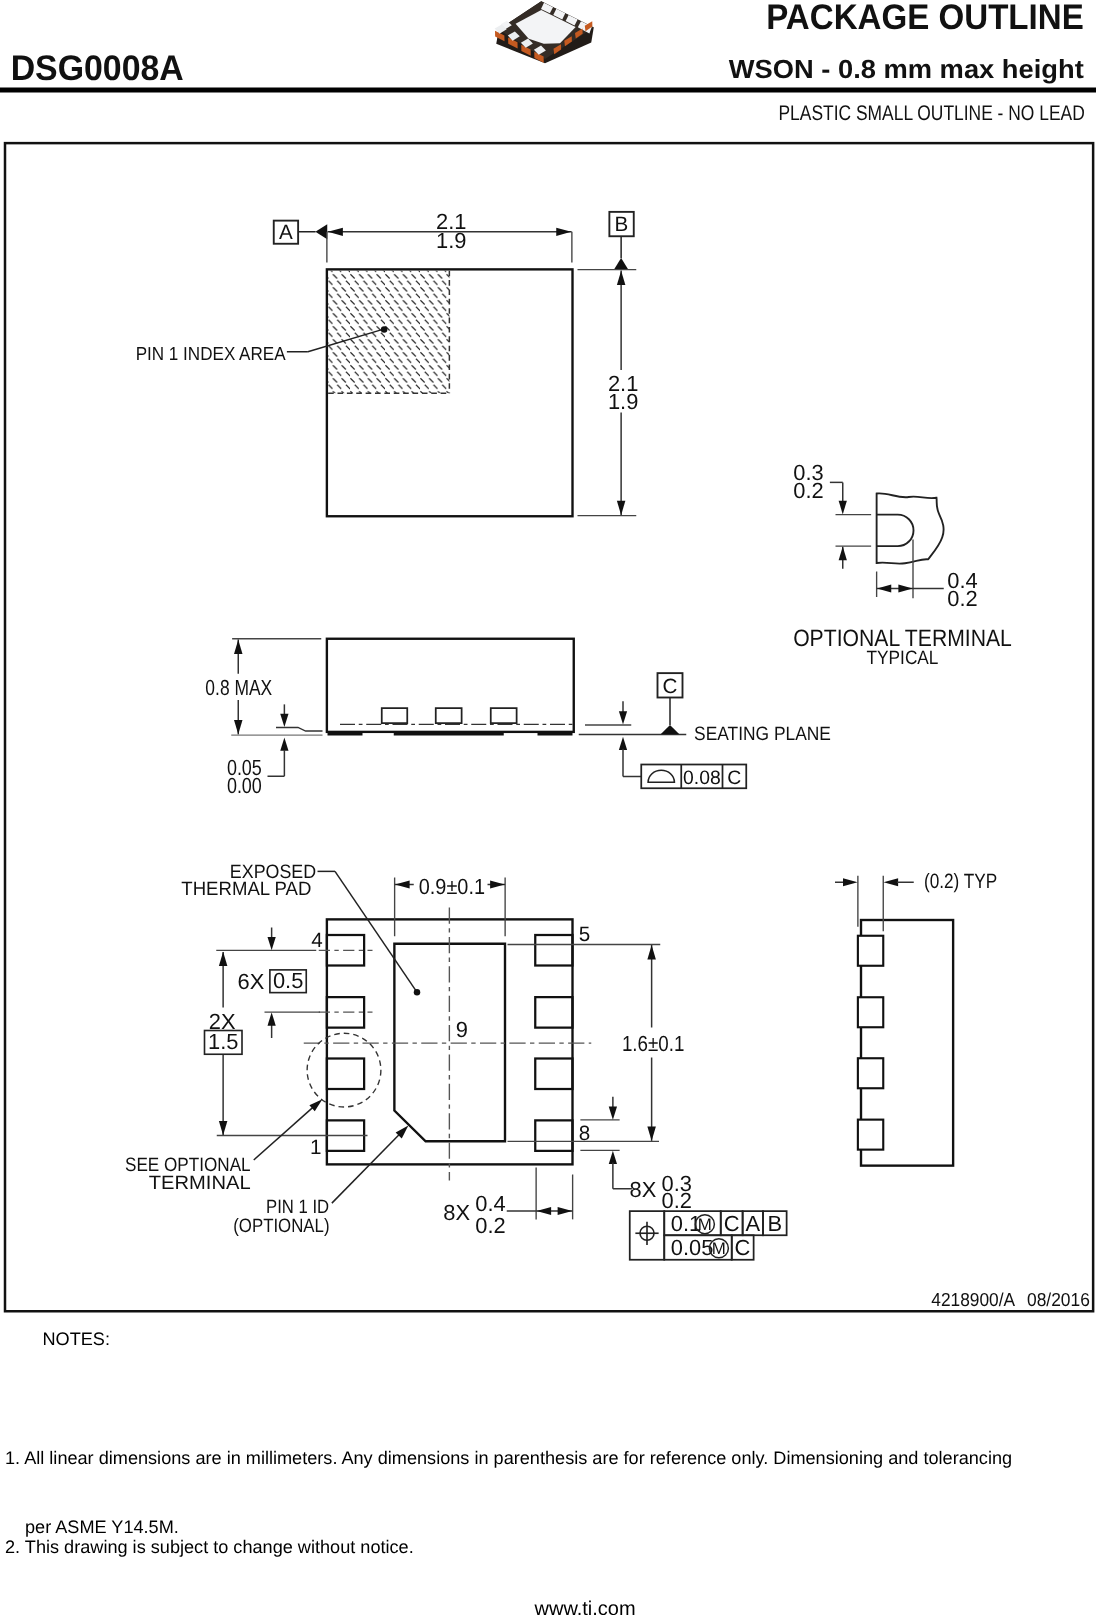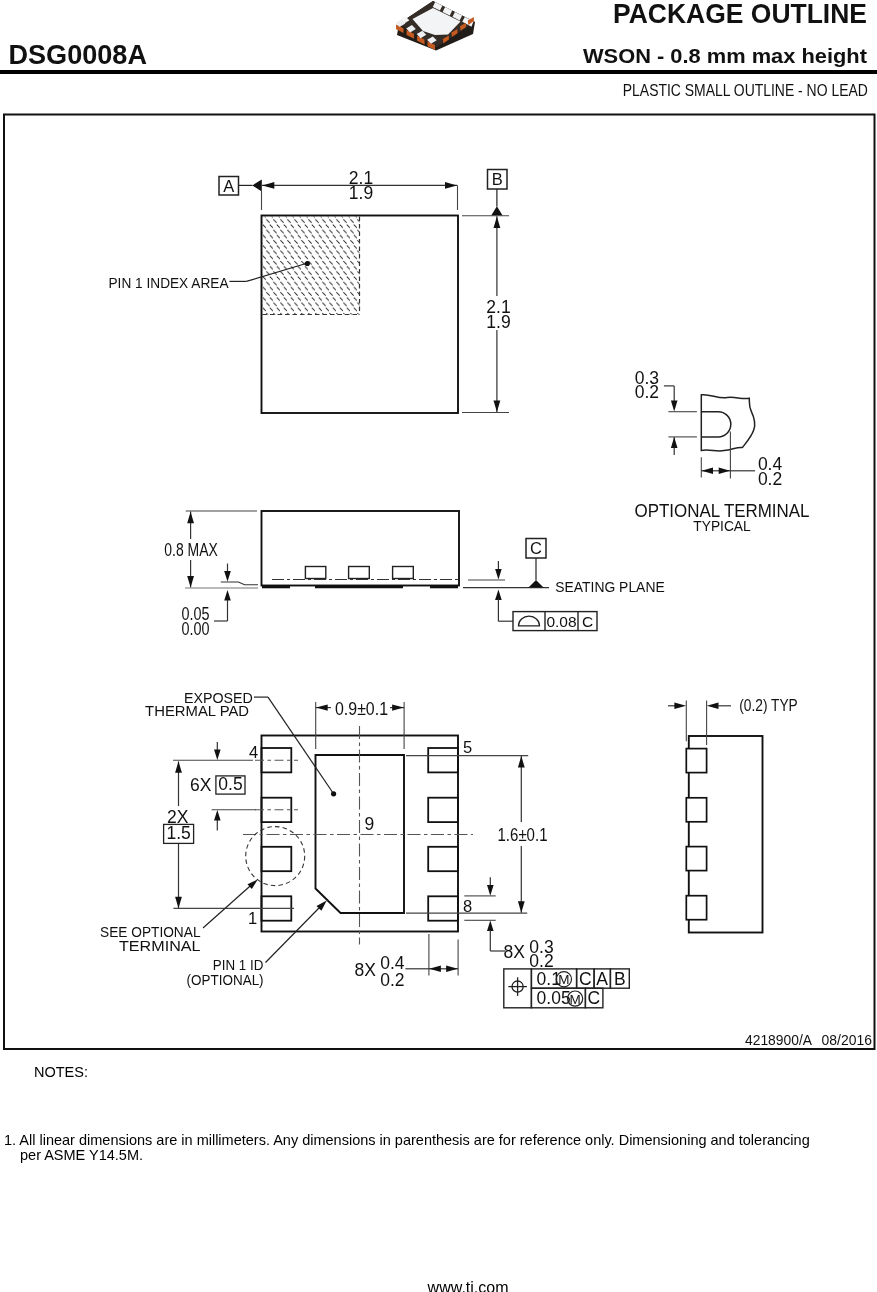--- a/index.html
+++ b/index.html
@@ -370,18 +370,19 @@
   <line x1="717.5" y1="705.8" x2="731" y2="705.8" stroke="#333" stroke-width="1.2"></line>
   <text x="739.2" y="710.5" font-size="16.5" textLength="58.6" lengthAdjust="spacingAndGlyphs">(0.2) TYP</text>
 </g>
 
 <text x="745" y="1045" font-size="15" textLength="67" lengthAdjust="spacingAndGlyphs">4218900/A</text>
 <text x="821.6" y="1045" font-size="15" textLength="50.3" lengthAdjust="spacingAndGlyphs">08/2016</text>
 </svg>
 
 <div class="abs" style="left:5px;top:1063.5px;font-size:14.5px;margin-left:29px;">NOTES:</div>
 
-<div class="abs" style="left:4px;top:1133px;font-size:14.5px;line-height:15.4px;white-space:nowrap;">
+<div class="abs" style="left:4px;top:1160px;font-size:14.5px;line-height:15.4px;white-space:nowrap;">
   <div>1. All linear dimensions are in millimeters. Any dimensions in parenthesis are for reference only. Dimensioning and tolerancing</div>
-  <div style="margin-left:16px;">per ASME Y14.5M.</div>
+  <div style="margin-left:16px;margin-top:40px;">per ASME Y14.5M.</div>
+  <div>2. This drawing is subject to change without notice.</div>
 </div>
 
 <div class="abs" style="left:427.6px;top:1279px;font-size:16px;">www.ti.com</div>
 
 </body></html>

